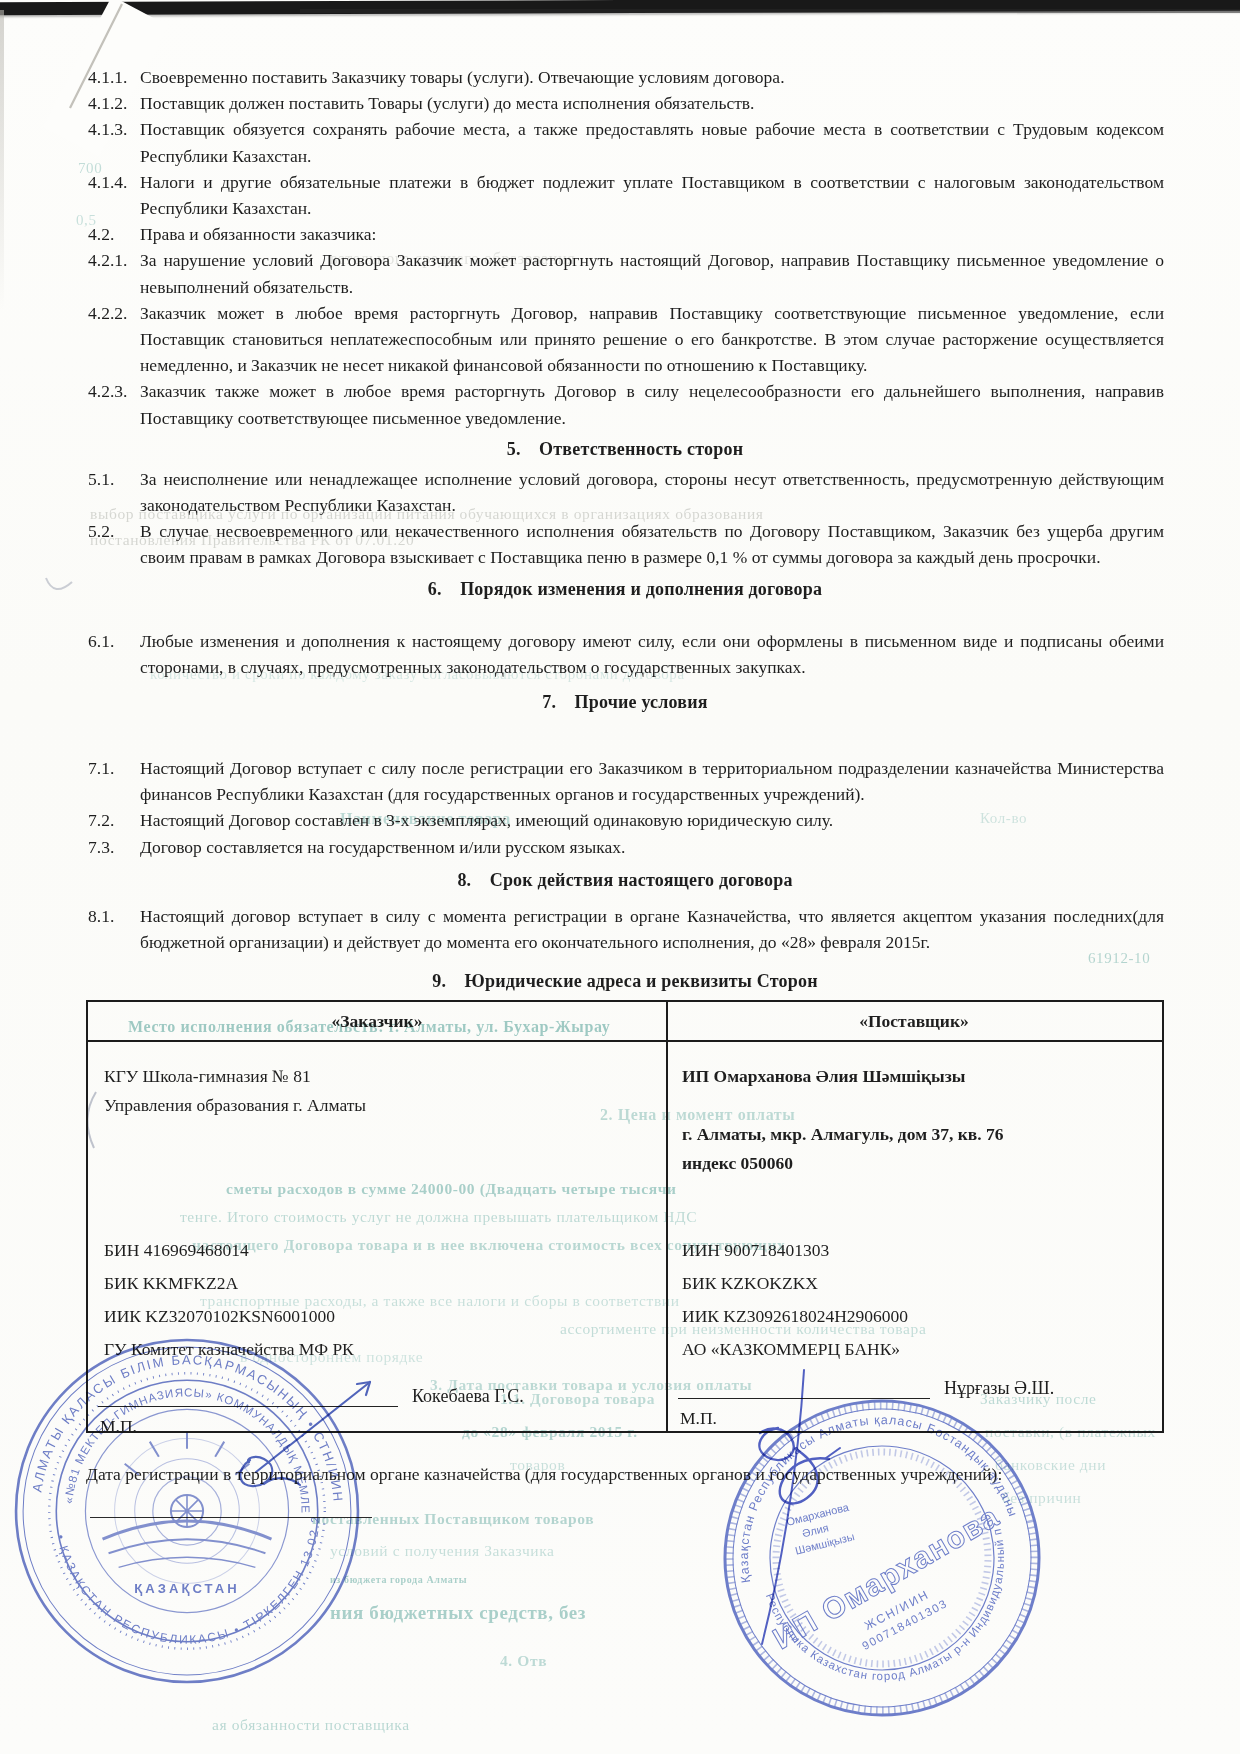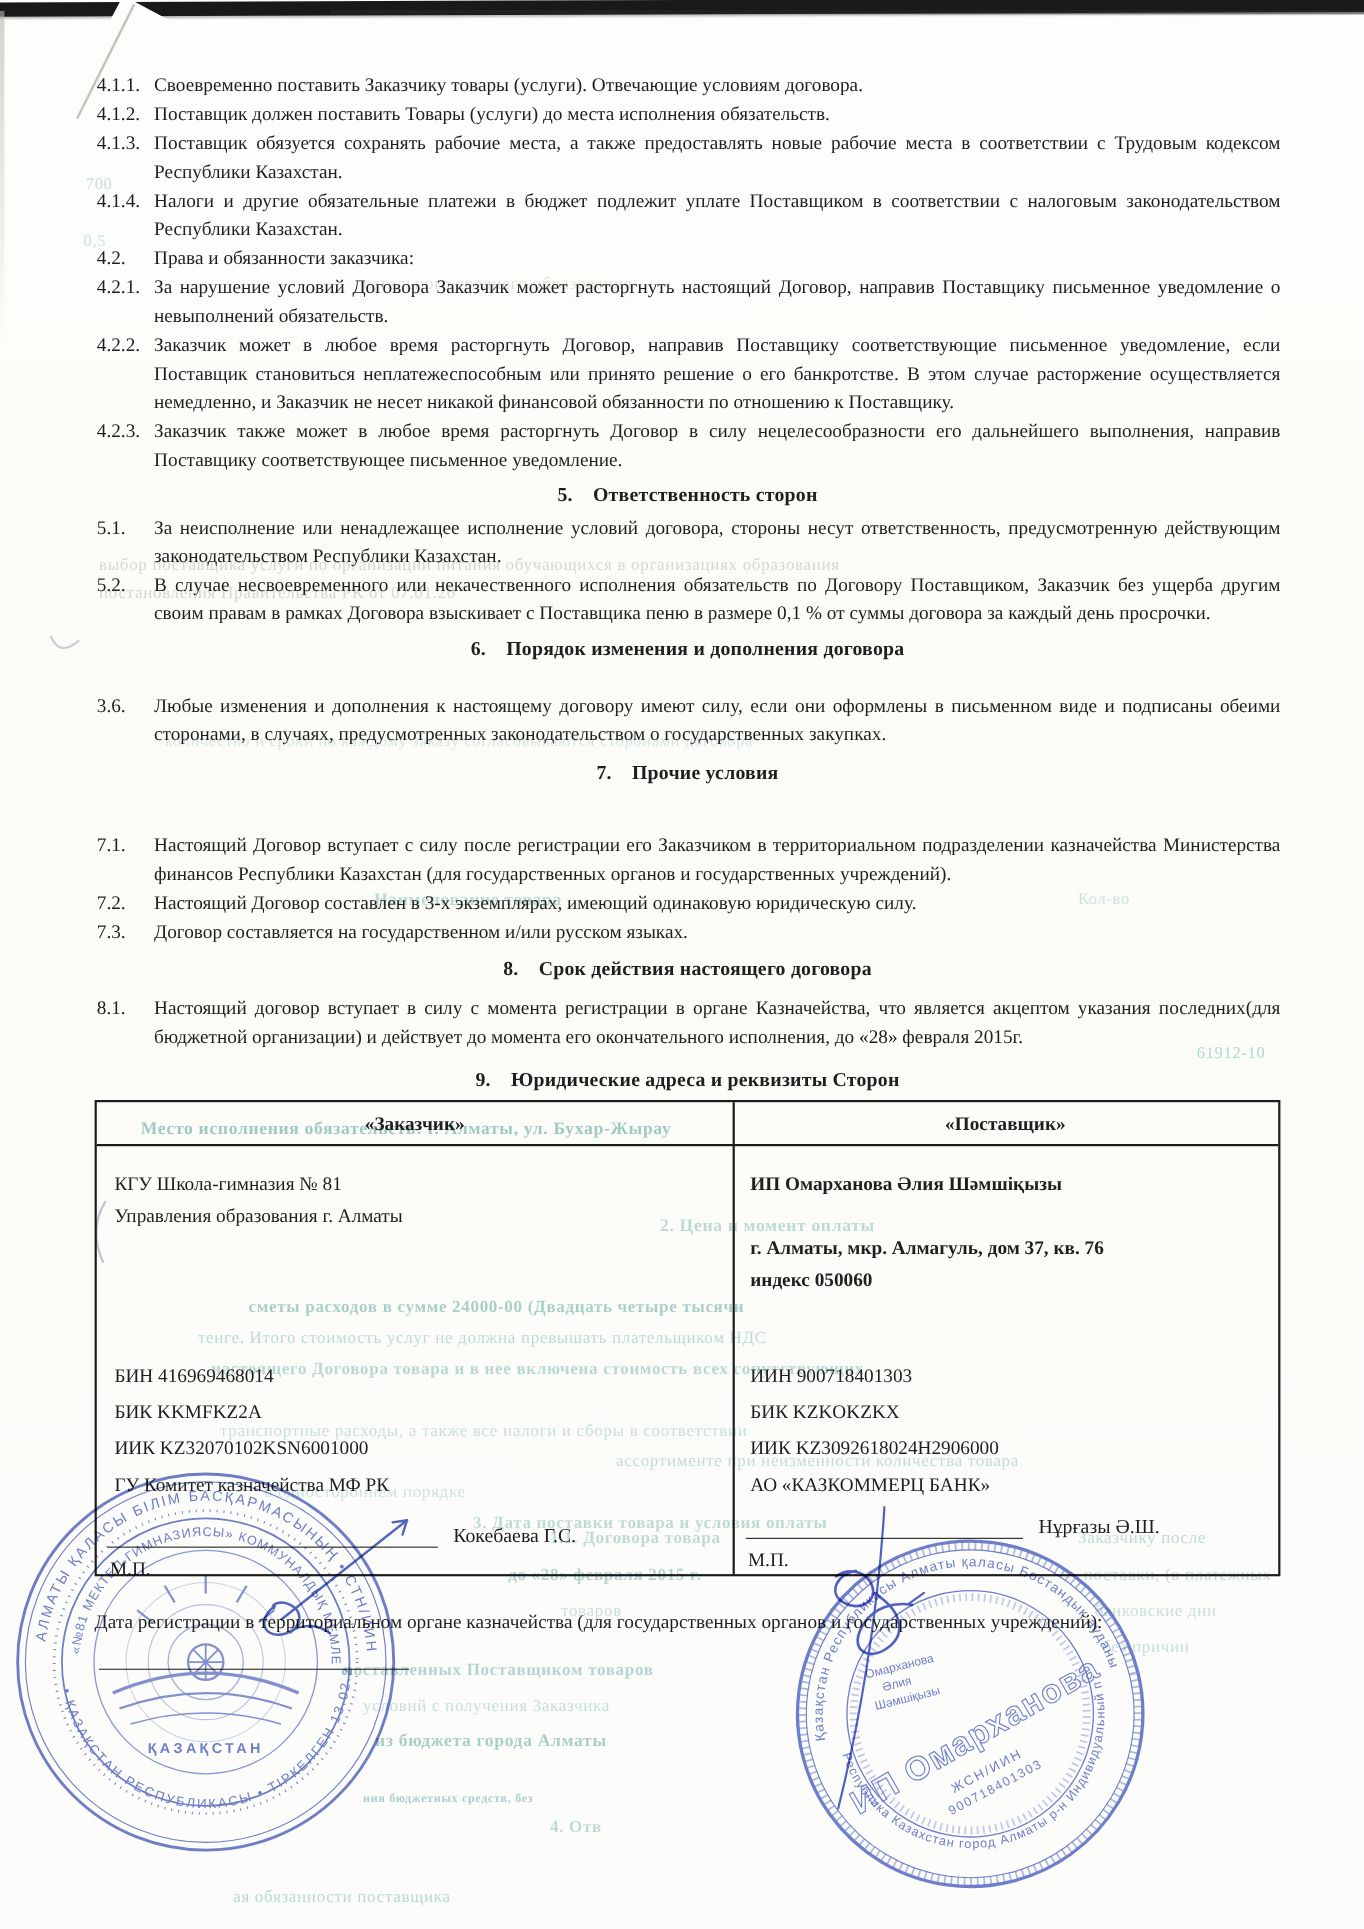--- a/index.html
+++ b/index.html
@@ -114,41 +114,41 @@
       <span class="bleed bleed-t bold" style="left: 430px; top: 1376px; font-size: 15.5px; opacity: 0.3;">3.   Дата поставки товара и условия оплаты</span>
       <span class="bleed bleed-t bold" style="left: 500px; top: 1390px; font-size: 15.5px; opacity: 0.3;">1.1.  Договора  товара</span>
       <span class="bleed bleed-t" style="left: 980px; top: 1390px; font-size: 15.5px; opacity: 0.3;">Заказчику  после</span>
       <span class="bleed bleed-t bold" style="left: 462px; top: 1423px; font-size: 15.5px; opacity: 0.35;">до «28» февраля 2015 г.</span>
       <span class="bleed bleed-t" style="left: 985px; top: 1423px; font-size: 15.5px; opacity: 0.28;">поставки, (в платежных</span>
       <span class="bleed bleed-t" style="left: 510px; top: 1456px; font-size: 15.5px; opacity: 0.25;">товаров</span>
       <span class="bleed bleed-t" style="left: 995px; top: 1456px; font-size: 15.5px; opacity: 0.25;">банковские дни</span>
       <span class="bleed bleed-t" style="left: 1002px; top: 1489px; font-size: 15.5px; opacity: 0.25;">без причин</span>
       <span class="bleed bleed-t bold" style="left: 312px; top: 1510px; font-size: 15.5px; opacity: 0.35;">поставленных Поставщиком товаров</span>
       <span class="bleed bleed-t" style="left: 330px; top: 1542px; font-size: 15.5px; opacity: 0.26;">условий с получения Заказчика</span>
-      <span class="bleed bleed-t bold" style="left: 330px; top: 1574px; font-size: 16px; opacity: 0.4; margin-left: 11px;">из бюджета города Алматы</span>
-      <span class="bleed bleed-t bold" style="left: 330px; top: 1602px; font-size: 11px; opacity: 0.4; margin-top: 27px;">ния бюджетных средств, без</span>
+      <span class="bleed bleed-t bold" style="left: 330px; top: 1574px; font-size: 10px; opacity: 0.4;">из бюджета города Алматы</span>
+      <span class="bleed bleed-t bold" style="left: 330px; top: 1602px; font-size: 19px; opacity: 0.4;">ния бюджетных средств, без</span>
       <span class="bleed bleed-t bold" style="left: 500px; top: 1652px; font-size: 15.5px; opacity: 0.3;">4.    Отв</span>
       <span class="bleed bleed-t" style="left: 212px; top: 1716px; font-size: 15.5px; opacity: 0.32;">ая обязанности поставщика</span>
     </div>
 
   <div class="content">
     <div id="doc-body">
         <div class="item"><span class="num">4.1.1.</span><span class="txt">Своевременно поставить Заказчику товары (услуги). Отвечающие условиям договора.</span></div>
         <div class="item"><span class="num">4.1.2.</span><span class="txt">Поставщик должен поставить Товары (услуги) до места исполнения обязательств.</span></div>
         <div class="item"><span class="num">4.1.3.</span><span class="txt">Поставщик обязуется сохранять рабочие места, а также предоставлять новые рабочие места в соответствии с Трудовым кодексом Республики Казахстан.</span></div>
         <div class="item"><span class="num">4.1.4.</span><span class="txt">Налоги и другие обязательные платежи в бюджет подлежит уплате Поставщиком в соответствии с налоговым законодательством Республики Казахстан.</span></div>
         <div class="item"><span class="num">4.2.</span><span class="txt">Права и обязанности заказчика:</span></div>
         <div class="item"><span class="num">4.2.1.</span><span class="txt">За нарушение условий Договора Заказчик может расторгнуть настоящий Договор, направив Поставщику письменное уведомление о невыполнений обязательств.</span></div>
         <div class="item"><span class="num">4.2.2.</span><span class="txt">Заказчик может в любое время расторгнуть Договор, направив Поставщику соответствующие письменное уведомление, если Поставщик становиться неплатежеспособным или принято решение о его банкротстве. В этом случае расторжение осуществляется немедленно, и Заказчик не несет никакой финансовой обязанности по отношению к Поставщику.</span></div>
         <div class="item"><span class="num">4.2.3.</span><span class="txt">Заказчик также может в любое время расторгнуть Договор в силу нецелесообразности его дальнейшего выполнения, направив Поставщику соответствующее письменное уведомление.</span></div>
         <div class="heading sec-h5">5.  Ответственность сторон</div>
         <div class="item"><span class="num">5.1.</span><span class="txt">За неисполнение или ненадлежащее исполнение условий договора, стороны несут ответственность, предусмотренную действующим законодательством Республики Казахстан.</span></div>
         <div class="item"><span class="num">5.2.</span><span class="txt">В случае несвоевременного или некачественного исполнения обязательств по Договору Поставщиком, Заказчик без ущерба другим своим правам в рамках Договора взыскивает с Поставщика пеню в размере 0,1 % от суммы договора за каждый день просрочки.</span></div>
         <div class="heading sec-h6">6.  Порядок изменения и дополнения договора</div>
-        <div class="item"><span class="num">3.6.</span><span class="txt">Любые изменения и дополнения к настоящему договору имеют силу, если они оформлены в письменном виде и подписаны обеими сторонами, в случаях, предусмотренных законодательством о государственных закупках.</span></div>
+        <div class="item"><span class="num">6.1.</span><span class="txt">Любые изменения и дополнения к настоящему договору имеют силу, если они оформлены в письменном виде и подписаны обеими сторонами, в случаях, предусмотренных законодательством о государственных закупках.</span></div>
         <div class="heading sec-h7">7.  Прочие условия</div>
         <div class="item"><span class="num">7.1.</span><span class="txt">Настоящий Договор вступает с силу после регистрации его Заказчиком в территориальном подразделении казначейства Министерства финансов Республики Казахстан (для государственных органов и государственных учреждений).</span></div>
         <div class="item"><span class="num">7.2.</span><span class="txt">Настоящий Договор составлен в 3-х экземплярах, имеющий одинаковую юридическую силу.</span></div>
         <div class="item"><span class="num">7.3.</span><span class="txt">Договор составляется на государственном и/или русском языках.</span></div>
         <div class="heading sec-h8">8.  Срок действия настоящего договора</div>
         <div class="item"><span class="num">8.1.</span><span class="txt">Настоящий договор вступает в силу с момента регистрации в органе Казначейства, что является акцептом указания последних(для бюджетной организации) и действует до момента его окончательного исполнения, до «28» февраля 2015г.</span></div>
         <div class="heading sec-h9">9.  Юридические адреса и реквизиты Сторон</div>
       </div>
 
     <div class="req-table">

